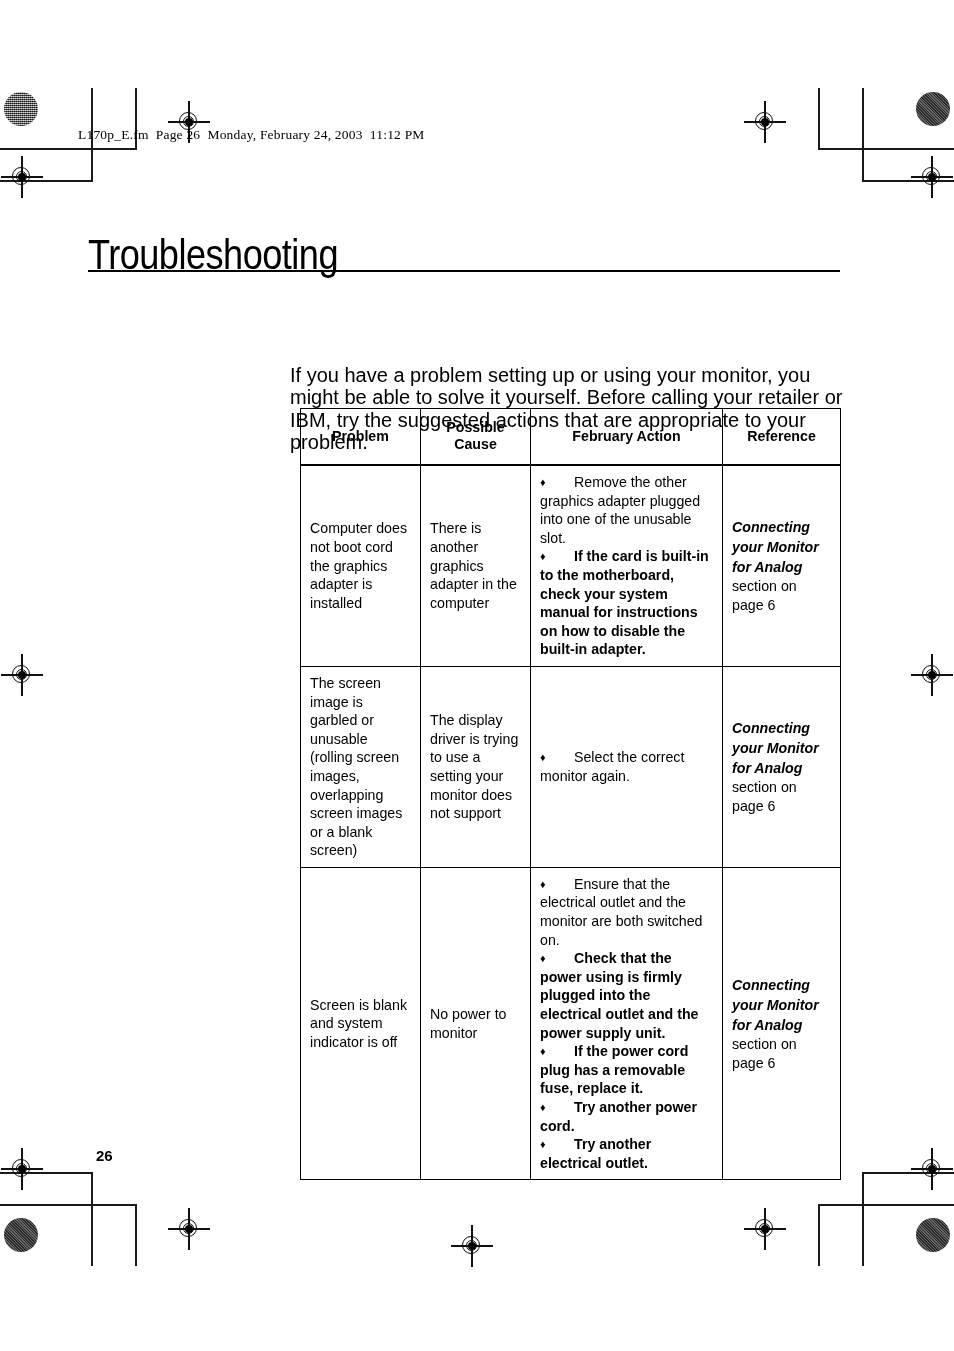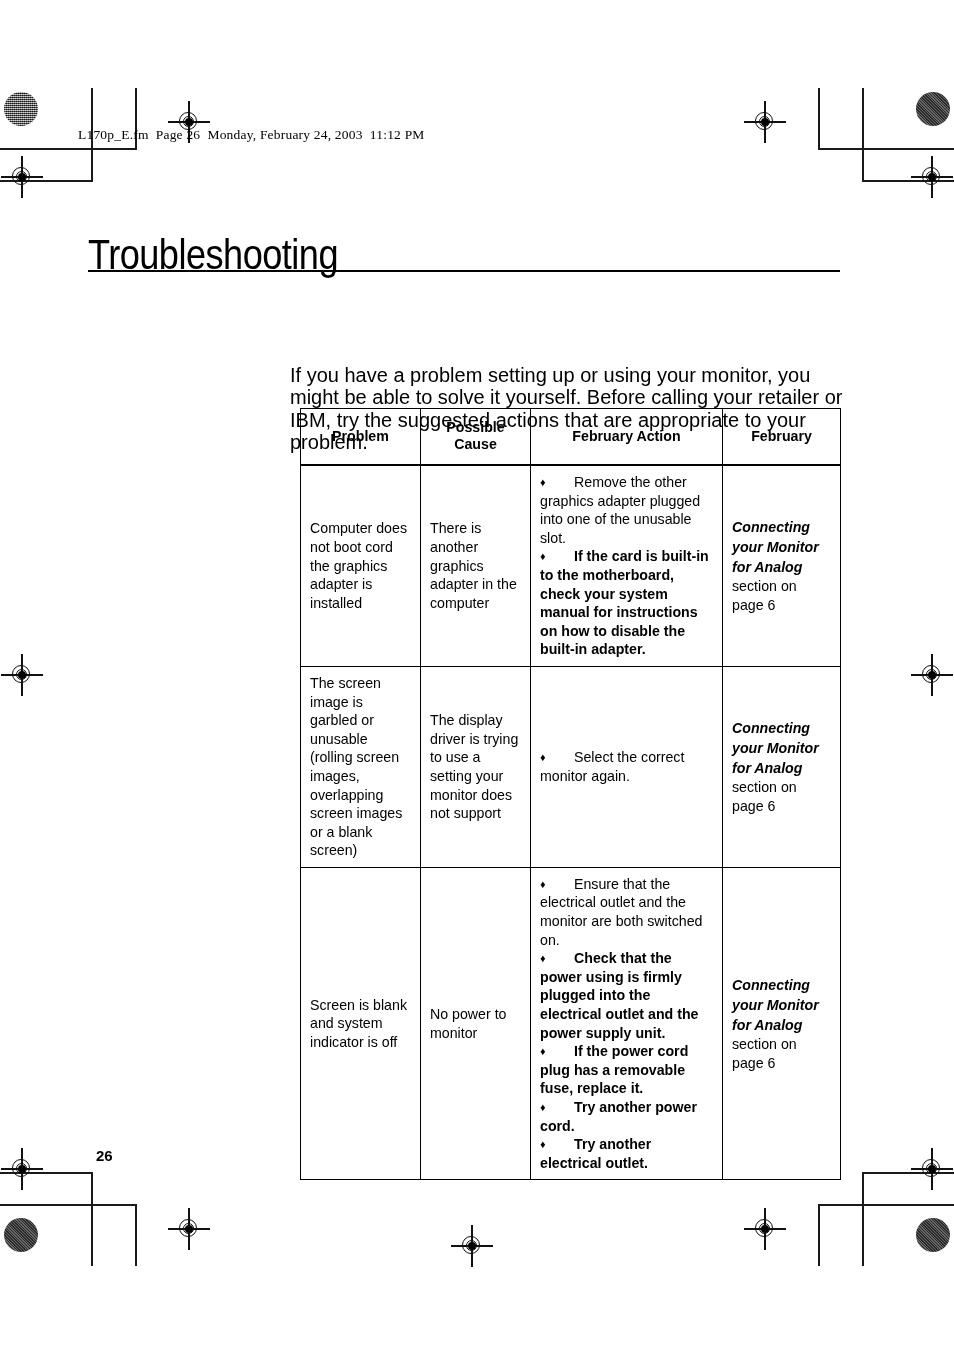--- a/index.html
+++ b/index.html
@@ -313,21 +313,21 @@
       <col class="c-problem">
         <col class="c-cause">
         <col class="c-action">
         <col class="c-ref">
     </colgroup>
     <thead>
       <tr>
         <th>Problem</th>
         <th class="wrap-nl">Possible<br>Cause</th>
         <th>February Action</th>
-        <th>February</th>
+        <th>Reference</th>
       </tr>
     </thead>
     <tbody id="tbody">
         <tr>
           <td class="cell-problem">Computer does not boot cord the graphics adapter is installed</td>
           <td class="cell-cause">There is another graphics adapter in the computer</td>
           <td class="cell-action">
             <span class="bullet-line"><span class="bullet-glyph">♦</span><span>Remove the other graphics adapter plugged into one of the unusable slot.</span></span>
             <span class="bullet-line"><span class="bullet-glyph">♦</span><span>If the card is built-in to the motherboard, check your system manual for instructions on how to disable the built-in adapter.</span></span>
           </td>

